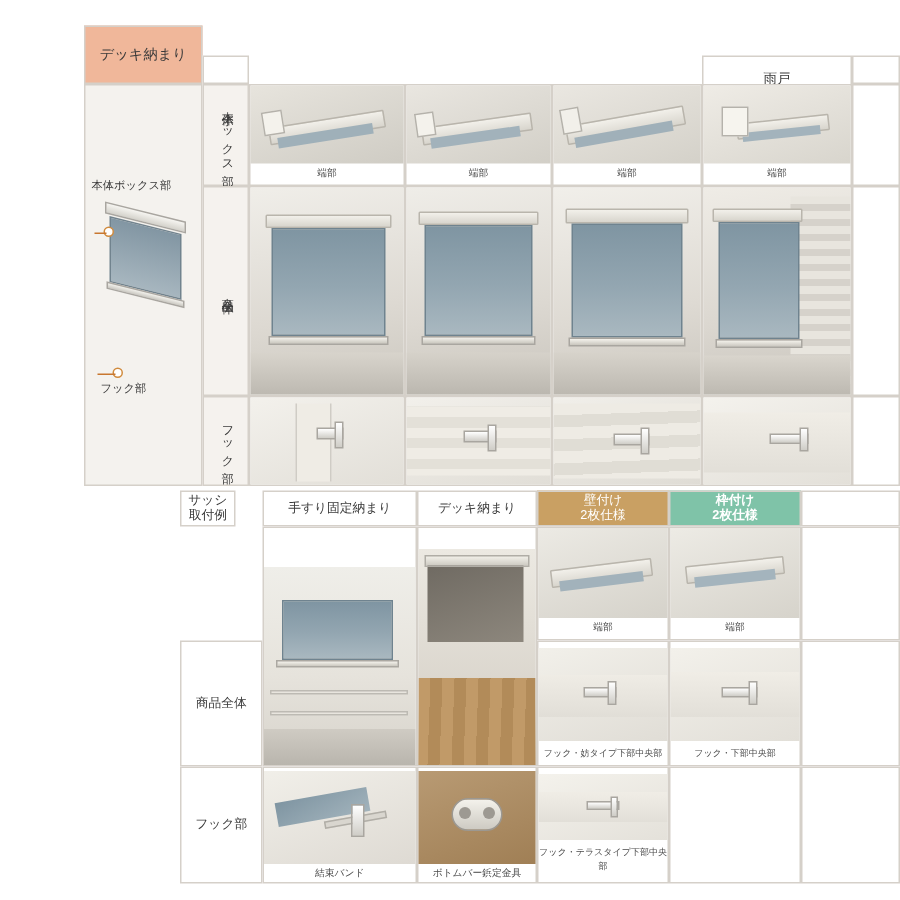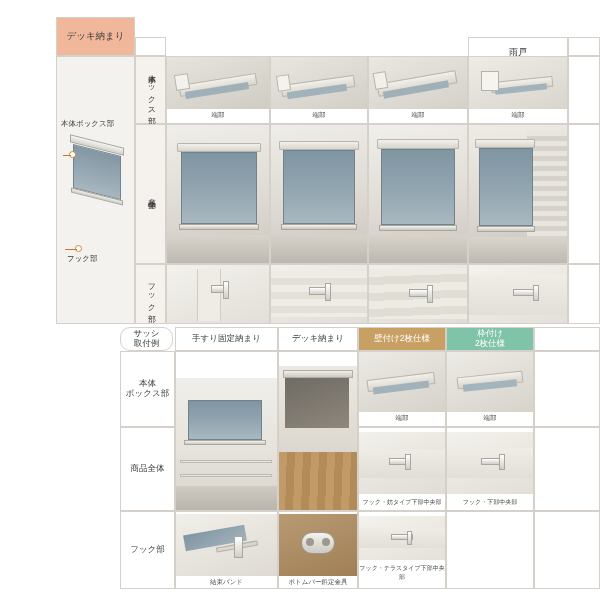--- a/index.html
+++ b/index.html
@@ -284,44 +284,40 @@
       <div style="position:absolute;left:0;top:10px;width:98px;height:40px;background:linear-gradient(180deg,#f0ede6,#e2dfd8);"></div>
       <div class="bracket" style="left:44px;top:24px;width:26px;height:7px;"></div>
       <div class="bracket" style="left:64px;top:20px;width:6px;height:16px;"></div>
     </div>
   </div>
 
   <div class="cell" style="left:568px;top:264px;width:32px;height:60px;"></div>
 
   <div style="position:absolute;left:0;top:324px;width:600px;height:3px;background:#ffffff;"></div>
 
-  <div class="lh" style="left:120px;top:327px;width:53px;height:24px;background:#ffffff;flex-direction:column;border-radius:10px;">
+  <div class="lh" style="left:120px;top:327px;width:37px;height:24px;background:#ffffff;flex-direction:column;">
     <span style="font-size:8.5px;">サッシ</span>
     <span style="font-size:8.5px;">取付例</span>
   </div>
 
   <div class="lh" style="left:278px;top:327px;width:80px;height:24px;background:#ffffff;">デッキ納まり</div>
   <div class="lh" style="left:175px;top:327px;width:103px;height:24px;background:#ffffff;">手すり固定納まり</div>
 
-  <div class="lh" style="left:358px;top:327px;width:88px;height:24px;background:#c9a063;flex-direction:row;color:#ffffff;">
+  <div class="lh" style="left:358px;top:327px;width:88px;height:24px;background:#c9a063;flex-direction:column;color:#ffffff;">
     <span style="font-size:8.5px;">壁付け</span>
     <span style="font-size:8.5px;">2枚仕様</span>
   </div>
 
-  <div class="lh" style="left:446px;top:327px;width:88px;height:24px;background:#7fc3a8;flex-direction:column;color:#ffffff;">
+  <div class="lh" style="left:446px;top:327px;width:88px;height:24px;background:#7fc3a8;flex-direction:column;color:#ffffff;font-weight:bold;">
     <span style="font-size:8.5px;">枠付け</span>
     <span style="font-size:8.5px;">2枚仕様</span>
   </div>
 
   <div class="cell" style="left:534px;top:327px;width:66px;height:24px;"></div>
 
-  <div class="lh" style="left:120px;top:351px;width:55px;height:76px;background:#ffffff;flex-direction:column;">
-    <span>本体</span>
-    <span>ボックス部</span>
-  </div>
   <div class="lh" style="left:120px;top:427px;width:55px;height:84px;background:#ffffff;">商品全体</div>
   <div class="lh" style="left:120px;top:511px;width:55px;height:78px;background:#ffffff;">フック部</div>
 
   <div class="cell" style="left:175px;top:351px;width:103px;height:160px;">
     <div class="photo" style="left:0;top:26px;width:101px;height:132px;background:linear-gradient(180deg,#efeee9 0%,#e6e3dc 55%,#d7d3cb 100%);">
       <div class="shade-screen" style="left:12px;top:22px;width:74px;height:40px;"></div>
       <div style="position:absolute;left:8px;top:62px;width:82px;height:5px;background:linear-gradient(180deg,#f5f3ed,#cbc8c0);border:1px solid #aba8a2;"></div>
       <div style="position:absolute;left:4px;top:82px;width:92px;height:3px;background:#e8e5de;border:1px solid #bdbab3;"></div>
       <div style="position:absolute;left:4px;top:96px;width:92px;height:3px;background:#e8e5de;border:1px solid #bdbab3;"></div>
       <div style="position:absolute;left:0;top:108px;width:101px;height:24px;background:linear-gradient(180deg,#cfcbc3,#b9b5ad);"></div>

